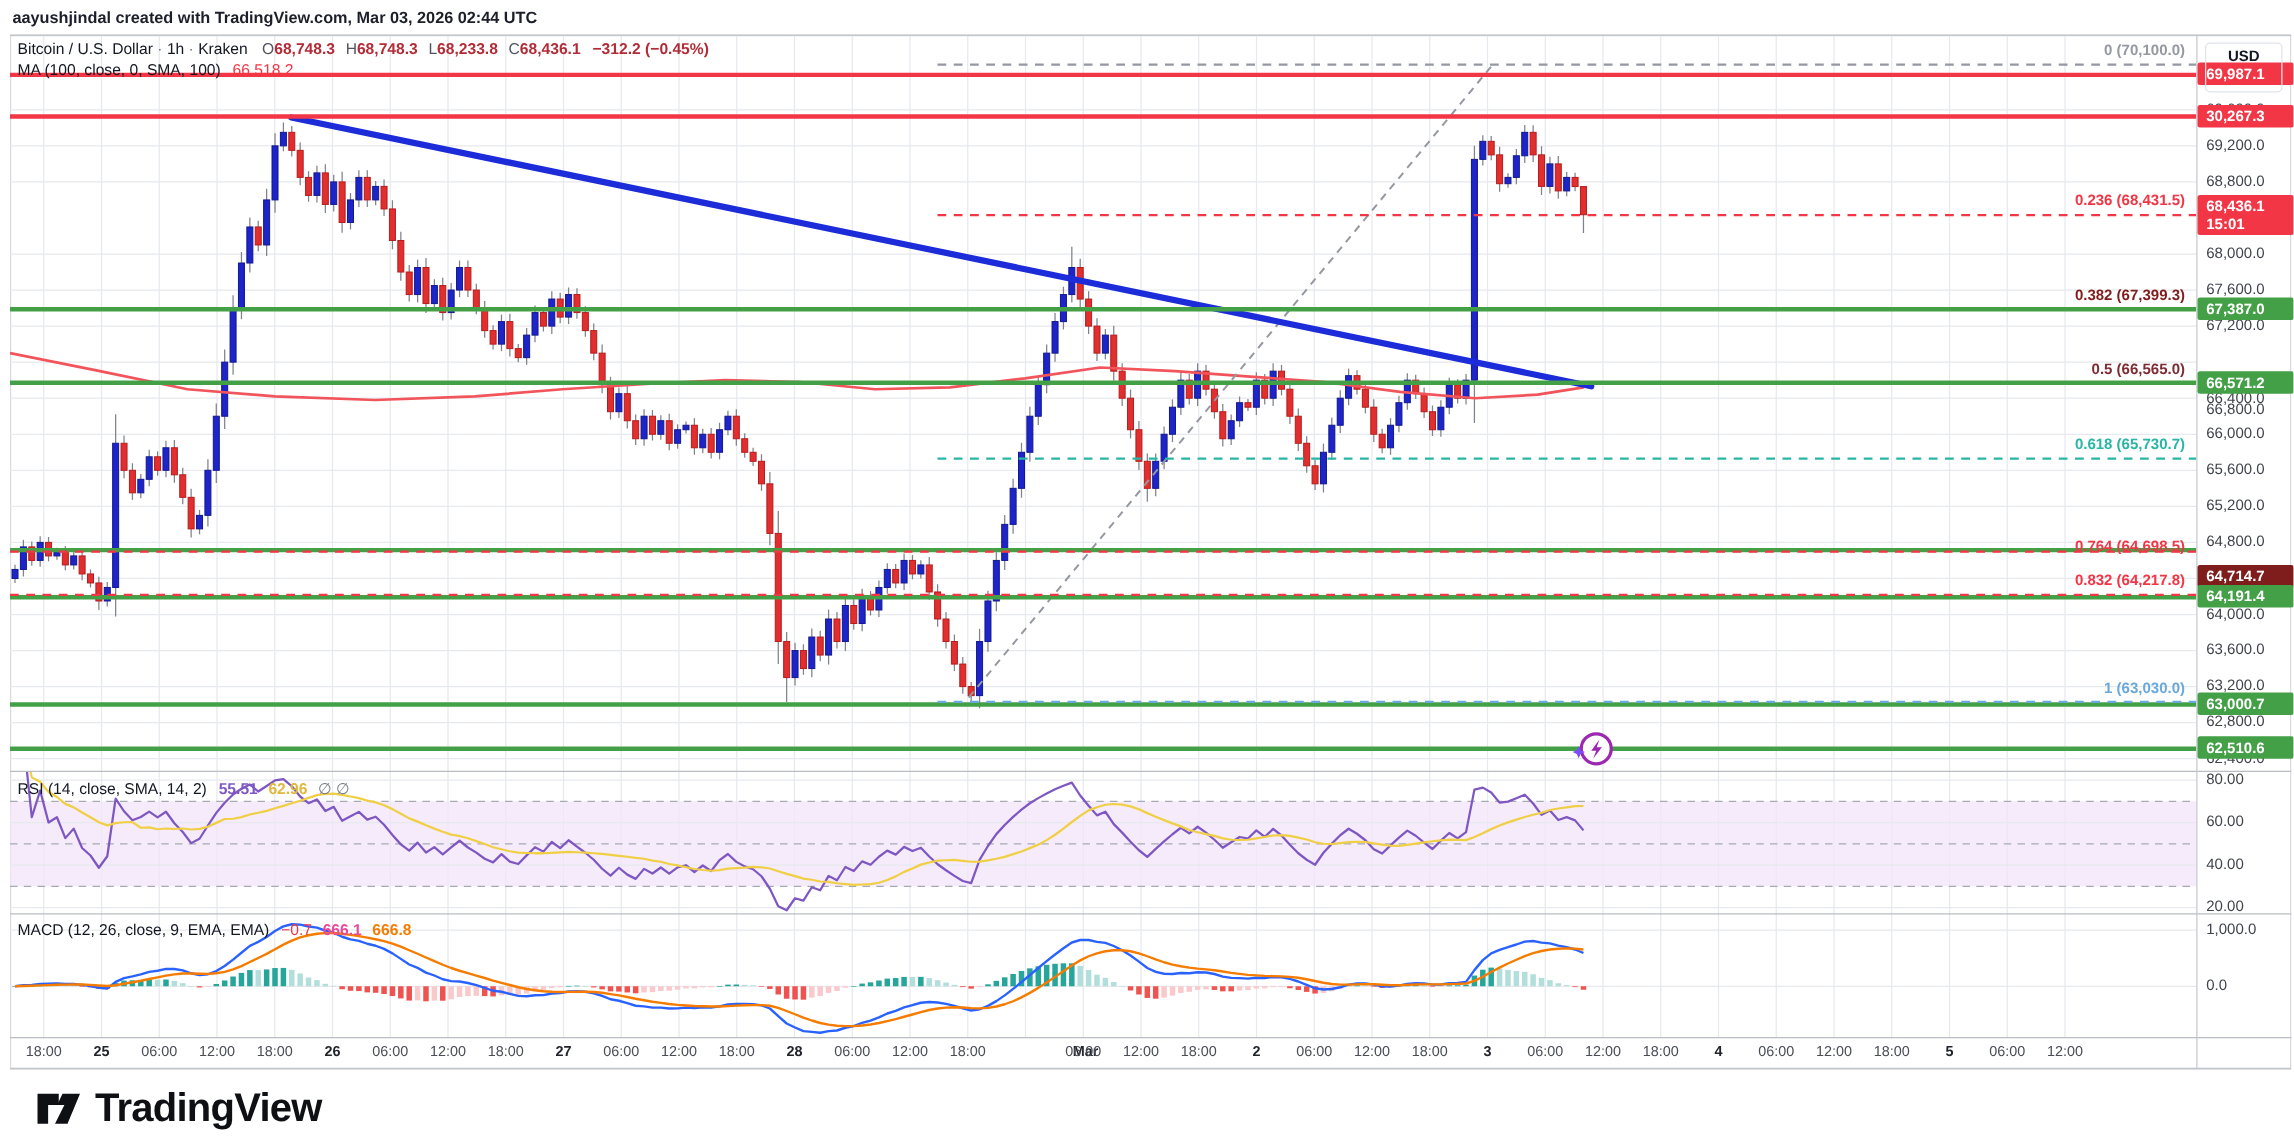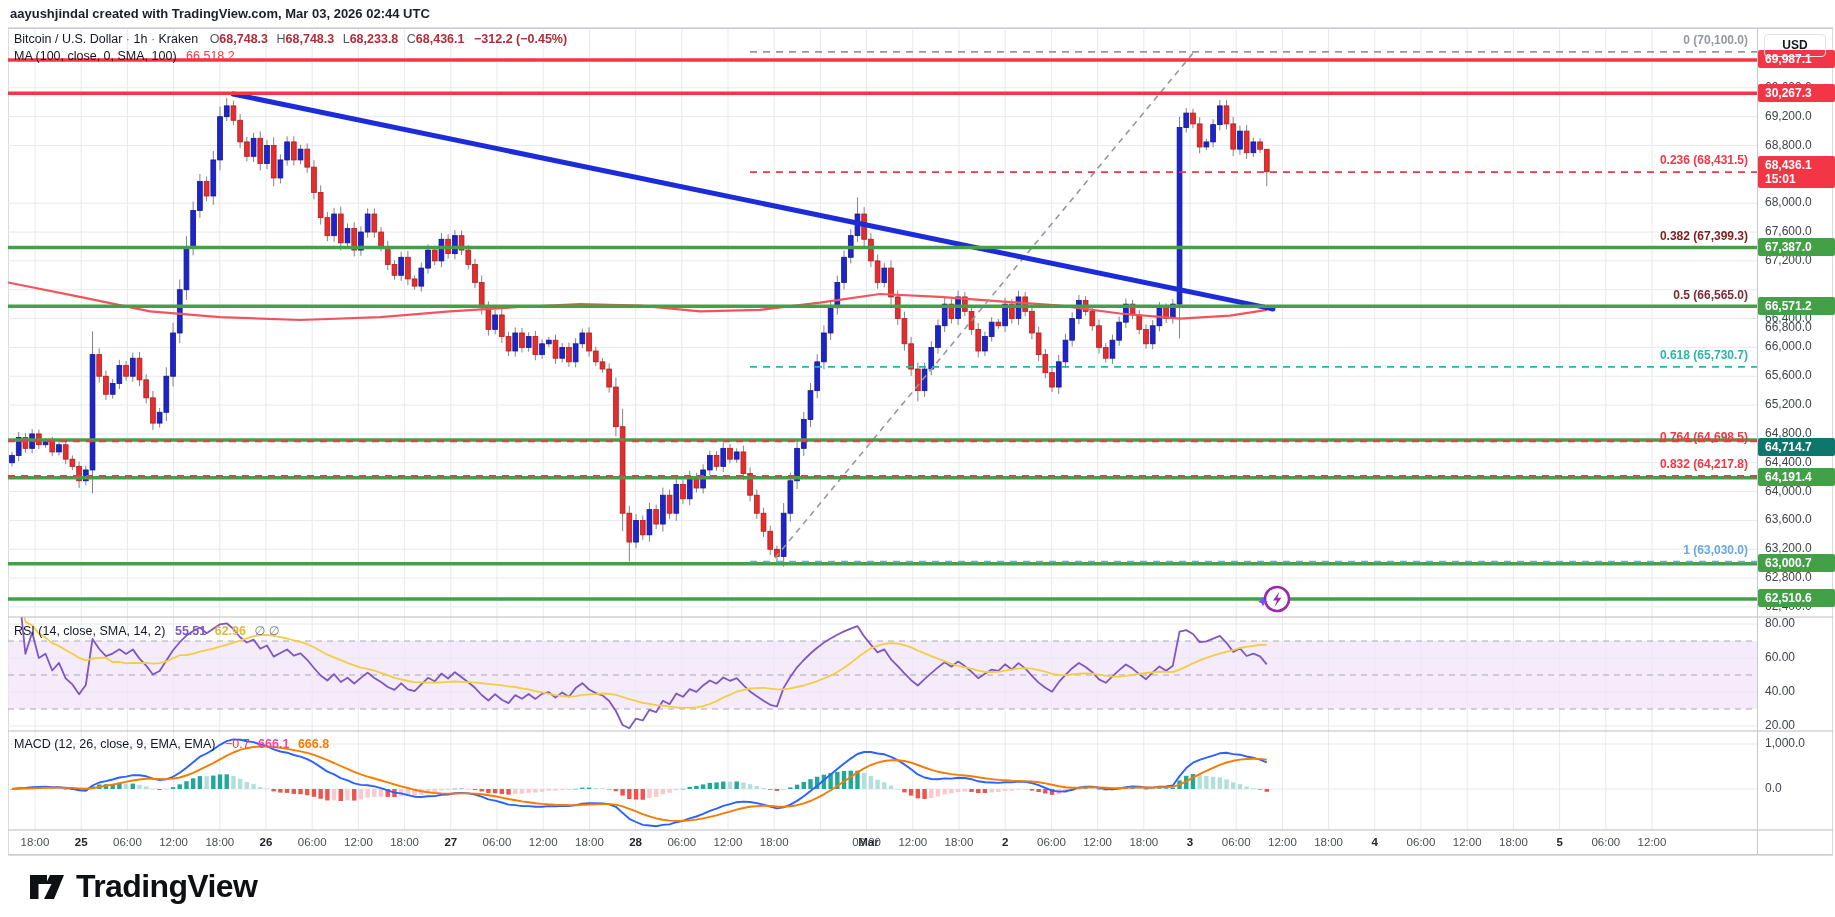--- a/index.html
+++ b/index.html
@@ -17,21 +17,21 @@
   .legend .yellow { color:#e0b83b; font-weight:600; }
   .legend .gray { color:#787b86; }
   .legend .blue { color:#ec4899; font-weight:700; }
   .legend .orange { color:#f57c00; font-weight:600; }
   .axis-label { position:absolute; left:1765px; font-size:12px; color:#40434c; z-index:2; }
   .badge { position:absolute; left:1758px; width:77px; color:#fff; font-size:12px; font-weight:700;
            text-align:left; padding:2px 0 2px 7px; z-index:4; border-radius:2px; line-height:14px; }
   .fib-label { position:absolute; font-size:12px; font-weight:700; white-space:nowrap; z-index:3; }
   .time-label { position:absolute; top:836px; transform:translateX(-50%); font-size:11.5px; color:#4a4d56; z-index:3; }
   .time-label.bold { font-weight:700; color:#22242c; }
-  #usd-box { position:absolute; left:1764px; top:34px; width:62px; height:23px; border:1px solid #e0e3eb;
+  #usd-box { position:absolute; left:1764px; top:34px; width:62px; height:40px; border:1px solid #e0e3eb;
              border-radius:4px; text-align:center; line-height:21px; font-size:12px; font-weight:700; color:#131722; z-index:5; }
   #lightning-btn { position:absolute; left:1257px; top:582px; width:36px; height:36px; z-index:6; cursor:pointer; }
   #footer-logo { position:absolute; left:28px; top:868px; display:flex; align-items:center; gap:10px; }
   #footer-logo .word { font-size:32px; font-weight:800; letter-spacing:-0.6px; color:#0e1014; }
   .vline-sep { position:absolute; background:#c6c9d0; z-index:2; }
 </style>
 </head>
 <body>
 
 <div id="stage">
@@ -766,21 +766,21 @@
       <div class="axis-label" style="top: 650px;">60.00</div>
       <div class="axis-label" style="top: 684px;">40.00</div>
       <div class="axis-label" style="top: 718px;">20.00</div>
       <div class="axis-label" style="top: 736px;">1,000.0</div>
       <div class="axis-label" style="top: 781px;">0.0</div>
       <div class="badge" style="background: rgb(242, 54, 69); top: 50.4301px;">69,987.1</div>
       <div class="badge" style="background: rgb(242, 54, 69); top: 83.7114px;">30,267.3</div>
       <div class="badge" style="background: rgb(242, 54, 69); top: 155.757px;">68,436.1<div>15:01</div></div>
       <div class="badge" style="background: rgb(67, 160, 71); top: 237.897px;">67,387.0</div>
       <div class="badge" style="background: rgb(67, 160, 71); top: 296.716px;">66,571.2</div>
-      <div class="badge" style="background: #0f766e; top: 438px;">64,714.7</div>
+      <div class="badge" style="background: #7f1d1d; top: 452px;">64,714.7</div>
       <div class="badge" style="background: rgb(67, 160, 71); top: 468.3px;">64,191.4</div>
       <div class="badge" style="background: rgb(67, 160, 71); top: 554.15px;">63,000.7</div>
       <div class="badge" style="background: rgb(67, 160, 71); top: 589.486px;">62,510.6</div>
     </div>
   <div id="time-axis">
       <div class="time-label" style="left: 35px;">18:00</div>
       <div class="time-label bold" style="left: 81.2px;">25</div>
       <div class="time-label" style="left: 127.4px;">06:00</div>
       <div class="time-label" style="left: 173.6px;">12:00</div>
       <div class="time-label" style="left: 219.8px;">18:00</div>

